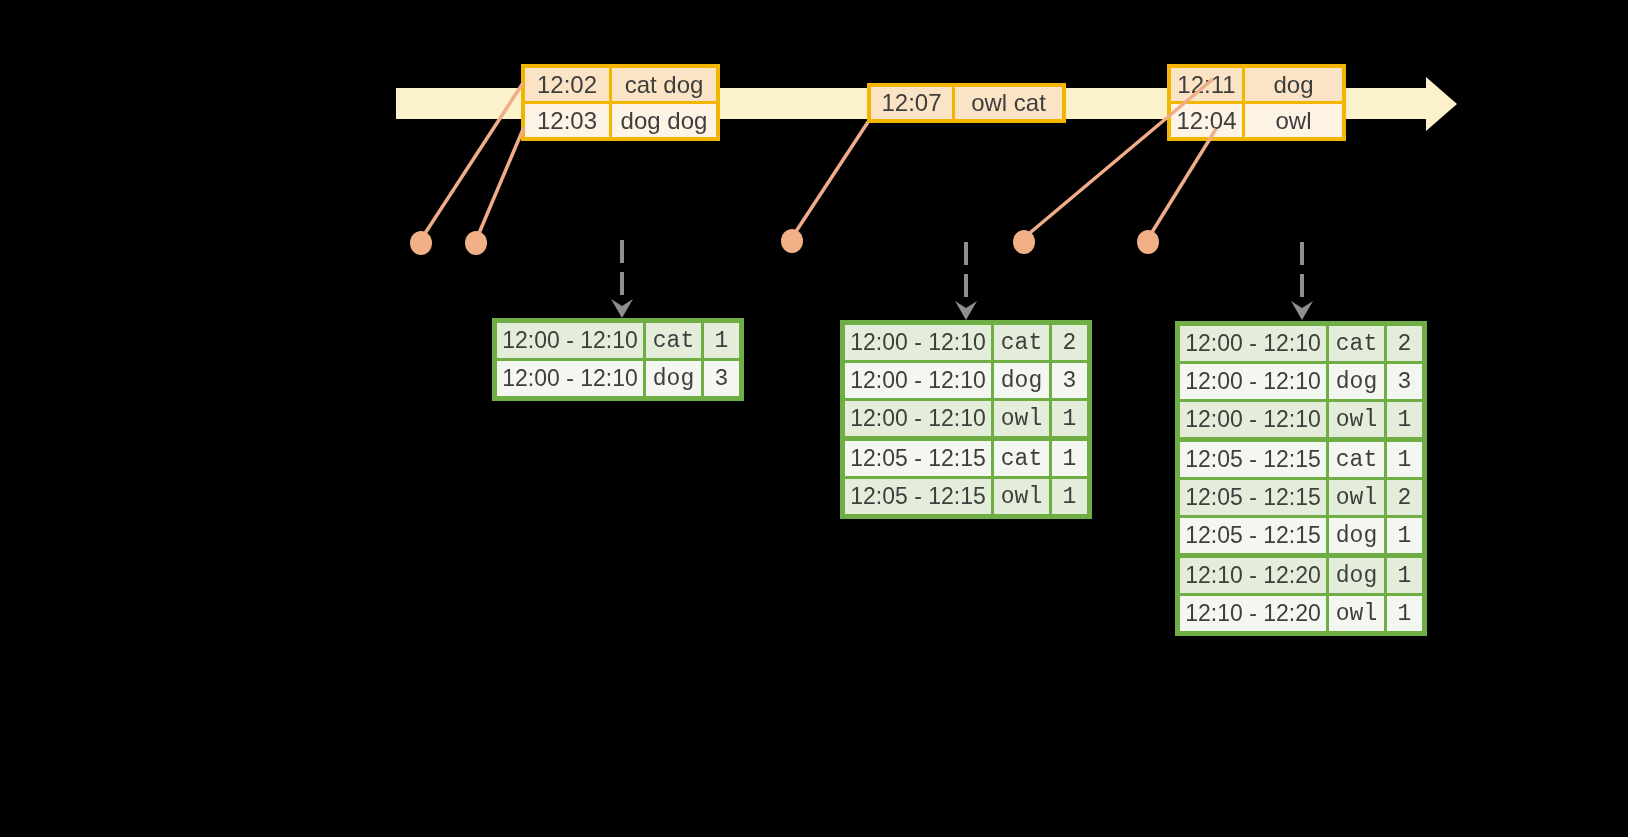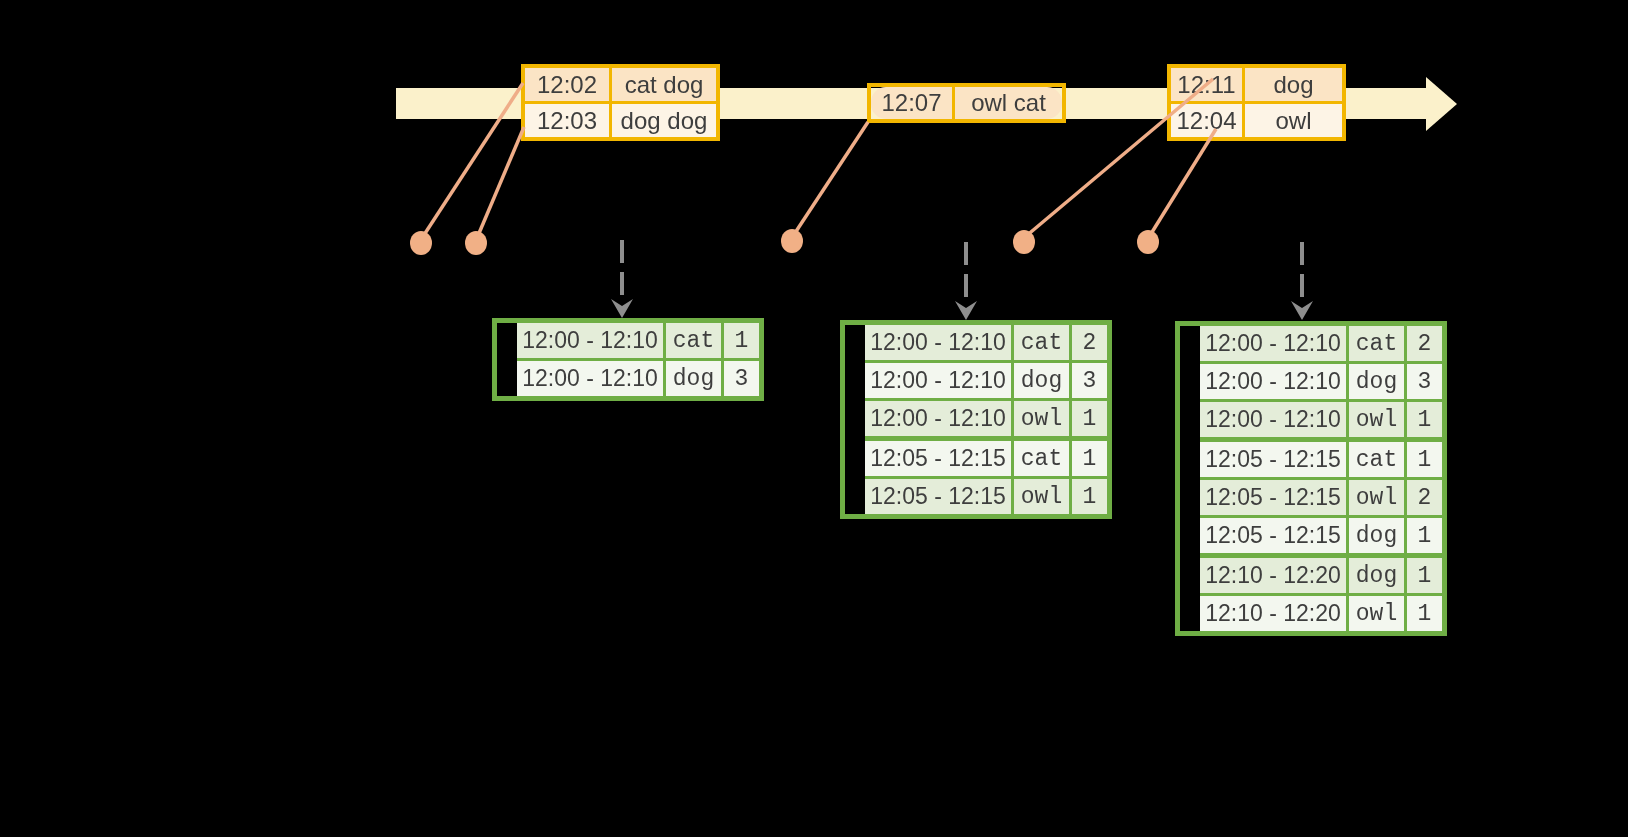--- a/index.html
+++ b/index.html
@@ -20,27 +20,27 @@
   .event-row { display:grid; }
   .event-row + .event-row { border-top:3px solid var(--event-border,#F2B600); }
   .event-box .row-a { background:var(--event-row-dark,#FBE4C5); }
   .event-box .row-b { background:var(--event-row-light,#FDF4E6); }
   .event-cell { display:flex; align-items:center; justify-content:center;
                 height:33px; font-size:24px; }
   .event-cell + .event-cell { border-left:3px solid var(--event-border,#F2B600); }
   .box1 { left:521px; top:64px; }
   .box1 .event-row { grid-template-columns:84px 107px; }
   .box2 { left:867px; top:83px; }
-  .box2 .event-row { grid-template-columns:81px 110px;border-radius:15px; }
+  .box2 .event-row { grid-template-columns:81px 110px; }
   .box2 .event-cell { height:32px; }
   .box3 { left:1167px; top:64px; }
   .box3 .event-row { grid-template-columns:71px 100px; }
 
   
-  .result-table { position:absolute; border:5px solid var(--table-border,#6FAE45);padding-left:20px; }
+  .result-table { position:absolute; border:5px solid var(--table-border,#6FAE45); }
   .t-row { display:grid; grid-template-columns:146px 58px 38px; }
   .t-row + .t-row { border-top:3px solid var(--table-border,#6FAE45); }
   .t-row.group-start { border-top:5px solid var(--table-border,#6FAE45); }
   .result-table .row-a { background:var(--table-row-dark,#E4EDD9); }
   .result-table .row-b { background:var(--table-row-light,#F3F7EF); }
   .t-cell { display:flex; align-items:center; justify-content:center;
             height:35px; font-size:23px; }
   .t-cell + .t-cell { border-left:3px solid var(--table-border,#6FAE45);font-family:Liberation Mono, monospace; }
   .t1 { left:492px; top:318px; }
   .t2 { left:840px; top:320px; }

